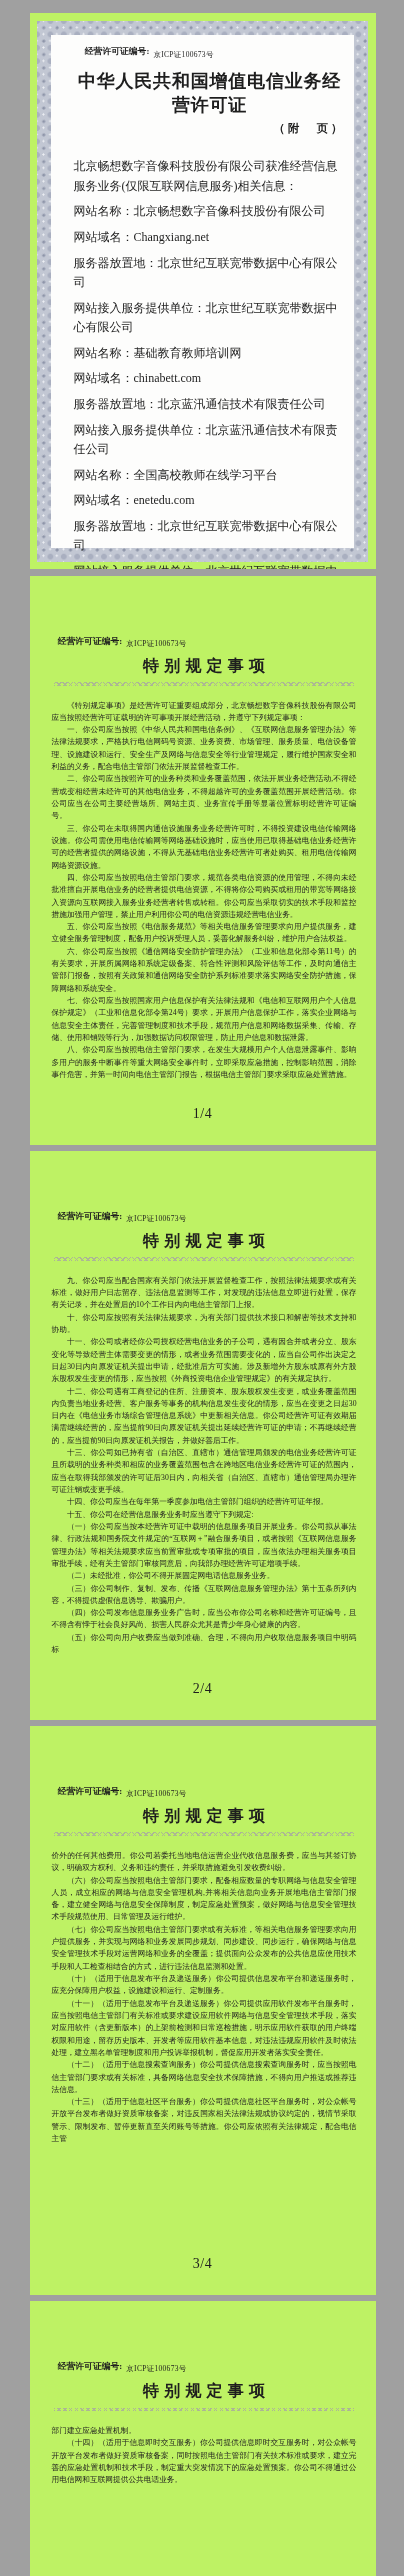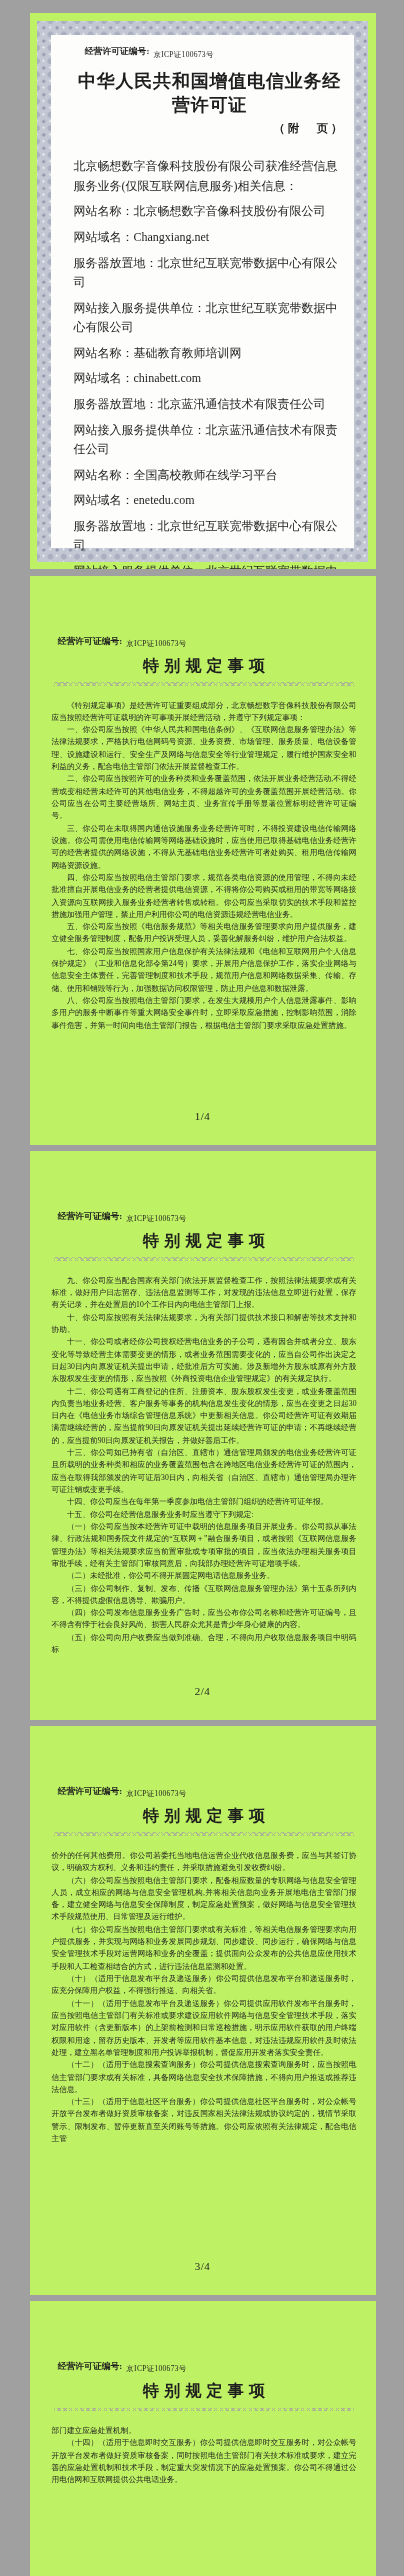--- a/index.html
+++ b/index.html
@@ -52,21 +52,21 @@
     background:
       repeating-linear-gradient(45deg,#a9ac9e 0 1px,transparent 1px 4.1px),
       repeating-linear-gradient(-45deg,#a9ac9e 0 1px,transparent 1px 4.1px);
     opacity:.85;
   }
   .sp-body{font-size:7.7px;line-height:1.6;text-align:justify;}
   .sp-body p{margin:0;text-indent:2em;}
   .sp-body p.cont{text-indent:0;}
   .pagenum{
     position:absolute;bottom:23px;left:0;right:0;
-    text-align:center;font-size:11px;letter-spacing:0.5px;
+    text-align:center;font-size:14px;letter-spacing:0.5px;
   }
 </style>
 </head>
 <body>
 
 <div class="stage">
 
   <section class="page cert">
     <div class="orn-frame"></div>
     <div class="cert-content">
@@ -126,20 +126,21 @@
       </div>
       <h2 class="sp-title">特别规定事项</h2>
       <div class="zigzag"></div>
       <div class="sp-body">
           <p>《特别规定事项》是经营许可证重要组成部分，北京畅想数字音像科技股份有限公司应当按照经营许可证载明的许可事项开展经营活动，并遵守下列规定事项：</p>
           <p>一、你公司应当按照《中华人民共和国电信条例》、《互联网信息服务管理办法》等法律法规要求，严格执行电信网码号资源、业务资费、市场管理、服务质量、电信设备管理、设施建设和运行、安全生产及网络与信息安全等行业管理规定，履行维护国家安全和利益的义务，配合电信主管部门依法开展监督检查工作。</p>
           <p>二、你公司应当按照许可的业务种类和业务覆盖范围，依法开展业务经营活动,不得经营或变相经营未经许可的其他电信业务，不得超越许可的业务覆盖范围开展经营活动。你公司应当在公司主要经营场所、网站主页、业务宣传手册等显著位置标明经营许可证编号。</p>
           <p>三、你公司在未取得国内通信设施服务业务经营许可时，不得投资建设电信传输网络设施。你公司需使用电信传输网等网络基础设施时，应当使用已取得基础电信业务经营许可的经营者提供的网络设施，不得从无基础电信业务经营许可者处购买、租用电信传输网网络资源设施。</p>
           <p>四、你公司应当按照电信主管部门要求，规范各类电信资源的使用管理，不得向未经批准擅自开展电信业务的经营者提供电信资源，不得将你公司购买或租用的带宽等网络接入资源向互联网接入服务业务经营者转售或转租。你公司应当采取切实的技术手段和监控措施加强用户管理，禁止用户利用你公司的电信资源违规经营电信业务。</p>
           <p>五、你公司应当按照《电信服务规范》等相关电信服务管理要求向用户提供服务，建立健全服务管理制度，配备用户投诉受理人员，妥善化解服务纠纷，维护用户合法权益。</p>
+          <p>六、你公司应当按照《通信网络安全防护管理办法》（工业和信息化部令第11号）的有关要求，开展所属网络和系统定级备案、符合性评测和风险评估等工作，及时向通信主管部门报备，按照有关政策和通信网络安全防护系列标准要求落实网络安全防护措施，保障网络和系统安全。</p>
           <p>七、你公司应当按照国家用户信息保护有关法律法规和《电信和互联网用户个人信息保护规定》（工业和信息化部令第24号）要求，开展用户信息保护工作，落实企业网络与信息安全主体责任，完善管理制度和技术手段，规范用户信息和网络数据采集、传输、存储、使用和销毁等行为，加强数据访问权限管理，防止用户信息和数据泄露。</p>
           <p>八、你公司应当按照电信主管部门要求，在发生大规模用户个人信息泄露事件、影响多用户的服务中断事件等重大网络安全事件时，立即采取应急措施，控制影响范围，消除事件危害，并第一时间向电信主管部门报告，根据电信主管部门要求采取应急处置措施。</p>
         </div>
     </div>
     <div class="pagenum">1/4</div>
   </section>
 
   <section class="page special">
     <div class="sp-content">
       <div class="sp-lic">
@@ -169,21 +170,21 @@
     <div class="sp-content">
       <div class="sp-lic">
         <span>经营许可证编号:</span><span class="lic-no">京ICP证100673号</span>
       </div>
       <h2 class="sp-title">特别规定事项</h2>
       <div class="zigzag"></div>
       <div class="sp-body">
           <p class="cont">价外的任何其他费用。你公司若委托当地电信运营企业代收信息服务费，应当与其签订协议，明确双方权利、义务和违约责任，并采取措施避免引发收费纠纷。</p>
           <p>（六）你公司应当按照电信主管部门要求，配备相应数量的专职网络与信息安全管理人员，成立相应的网络与信息安全管理机构,并将相关信息向业务开展地电信主管部门报备，建立健全网络与信息安全保障制度，制定应急处置预案，做好网络与信息安全管理技术手段规范使用、日常管理及运行维护。</p>
           <p>（七）你公司应当按照电信主管部门要求或有关标准，等相关电信服务管理要求向用户提供服务，并实现与网络和业务发展同步规划、同步建设、同步运行，确保网络与信息安全管理技术手段对运营网络和业务的全覆盖；提供面向公众发布的公共信息应使用技术手段和人工检查相结合的方式，进行违法信息监测和处置。</p>
-          <p>（十）（适用于信息发布平台及递送服务）你公司提供信息发布平台和递送服务时，应充分保障用户权益，不得强行推送、向相关省。</p>
+          <p>（十）（适用于信息发布平台及递送服务）你公司提供信息发布平台和递送服务时，应充分保障用户权益，设施建设和运行、定制服务。</p>
           <p>（十一）（适用于信息发布平台及递送服务）你公司提供应用软件发布平台服务时，应当按照电信主管部门有关标准或要求建设应用软件网络与信息安全管理技术手段，落实对应用软件（含更新版本）的上架前检测和日常巡检措施，明示应用软件获取的用户终端权限和用途，留存历史版本、开发者等应用软件基本信息，对违法违规应用软件及时依法处理，建立黑名单管理制度和用户投诉举报机制，督促应用开发者落实安全责任。</p>
           <p>（十二）（适用于信息搜索查询服务）你公司提供信息搜索查询服务时，应当按照电信主管部门要求或有关标准，具备网络信息安全技术保障措施，不得向用户推送或推荐违法信息。</p>
           <p>（十三）（适用于信息社区平台服务）你公司提供信息社区平台服务时，对公众帐号开放平台发布者做好资质审核备案，对违反国家相关法律法规或协议约定的，视情节采取警示、限制发布、暂停更新直至关闭账号等措施。你公司应依照有关法律规定，配合电信主管</p>
         </div>
     </div>
     <div class="pagenum">3/4</div>
   </section>
 
   <section class="page special">
     <div class="sp-content">

